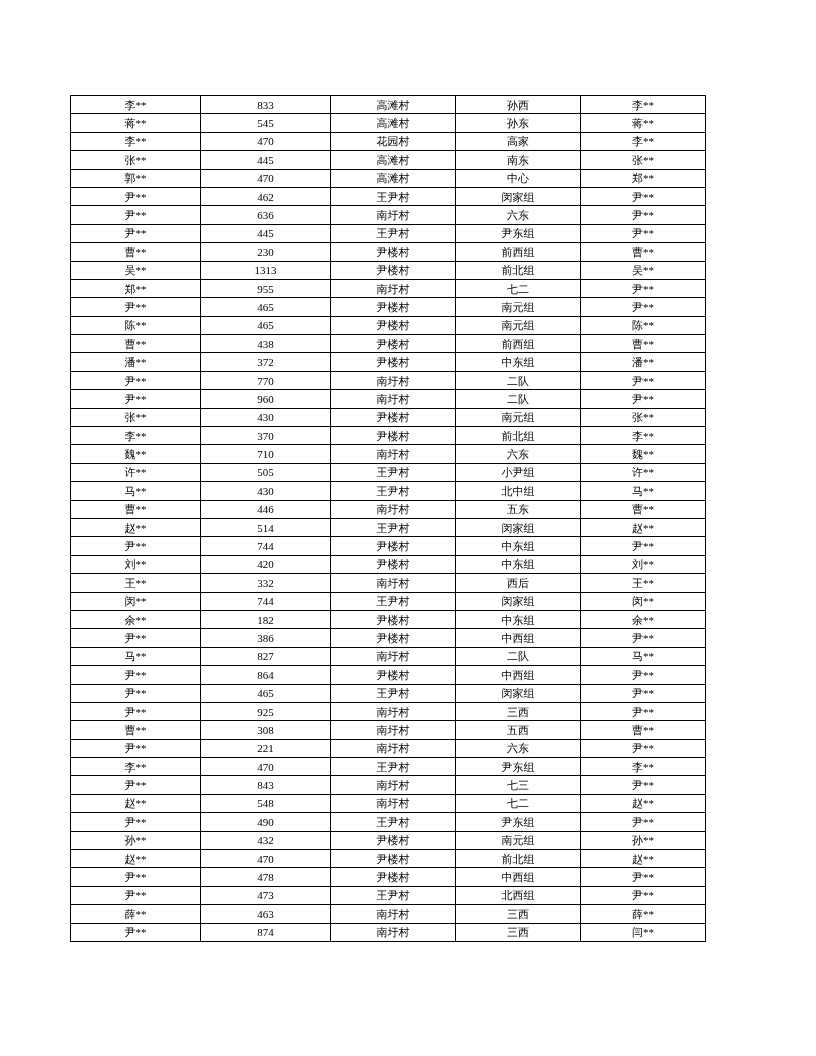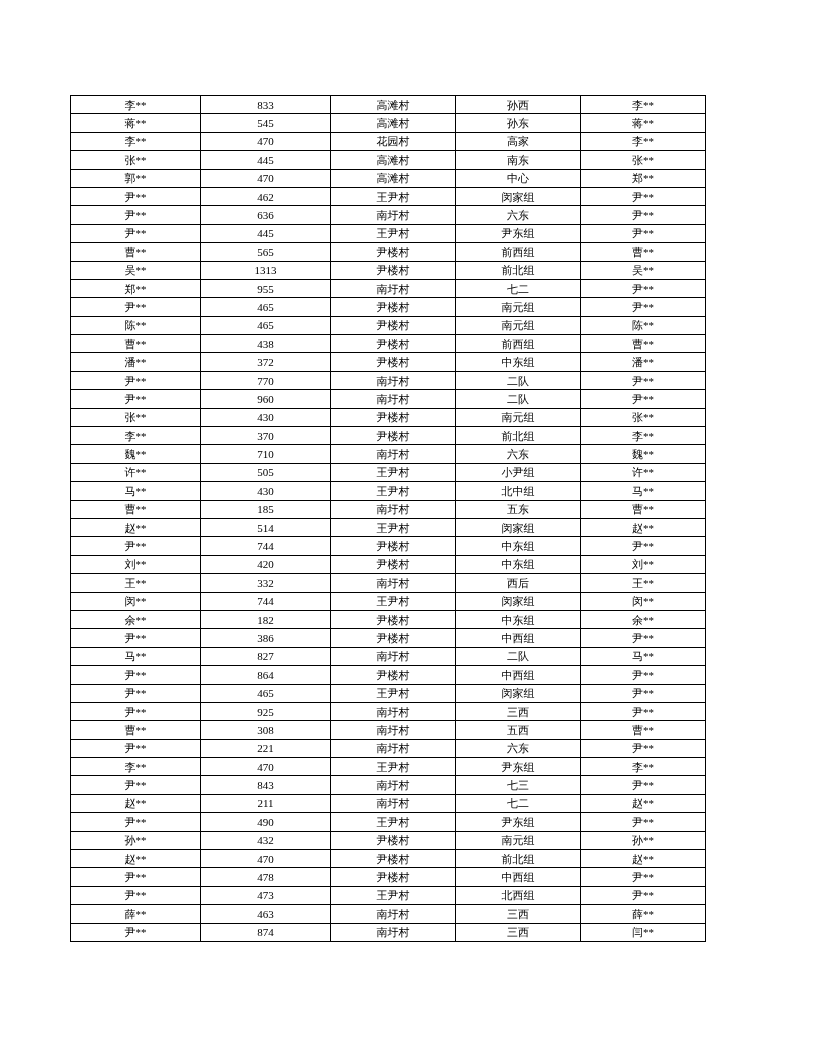--- a/index.html
+++ b/index.html
@@ -100,21 +100,21 @@
         </tr>
         <tr>
           <td>尹**</td>
           <td>445</td>
           <td>王尹村</td>
           <td>尹东组</td>
           <td>尹**</td>
         </tr>
         <tr>
           <td>曹**</td>
-          <td>565</td>
+          <td>230</td>
           <td>尹楼村</td>
           <td>前西组</td>
           <td>曹**</td>
         </tr>
         <tr>
           <td>吴**</td>
           <td>1313</td>
           <td>尹楼村</td>
           <td>前北组</td>
           <td>吴**</td>
@@ -198,21 +198,21 @@
         </tr>
         <tr>
           <td>马**</td>
           <td>430</td>
           <td>王尹村</td>
           <td>北中组</td>
           <td>马**</td>
         </tr>
         <tr>
           <td>曹**</td>
-          <td>185</td>
+          <td>446</td>
           <td>南圩村</td>
           <td>五东</td>
           <td>曹**</td>
         </tr>
         <tr>
           <td>赵**</td>
           <td>514</td>
           <td>王尹村</td>
           <td>闵家组</td>
           <td>赵**</td>
@@ -310,21 +310,21 @@
         </tr>
         <tr>
           <td>尹**</td>
           <td>843</td>
           <td>南圩村</td>
           <td>七三</td>
           <td>尹**</td>
         </tr>
         <tr>
           <td>赵**</td>
-          <td>211</td>
+          <td>548</td>
           <td>南圩村</td>
           <td>七二</td>
           <td>赵**</td>
         </tr>
         <tr>
           <td>尹**</td>
           <td>490</td>
           <td>王尹村</td>
           <td>尹东组</td>
           <td>尹**</td>

